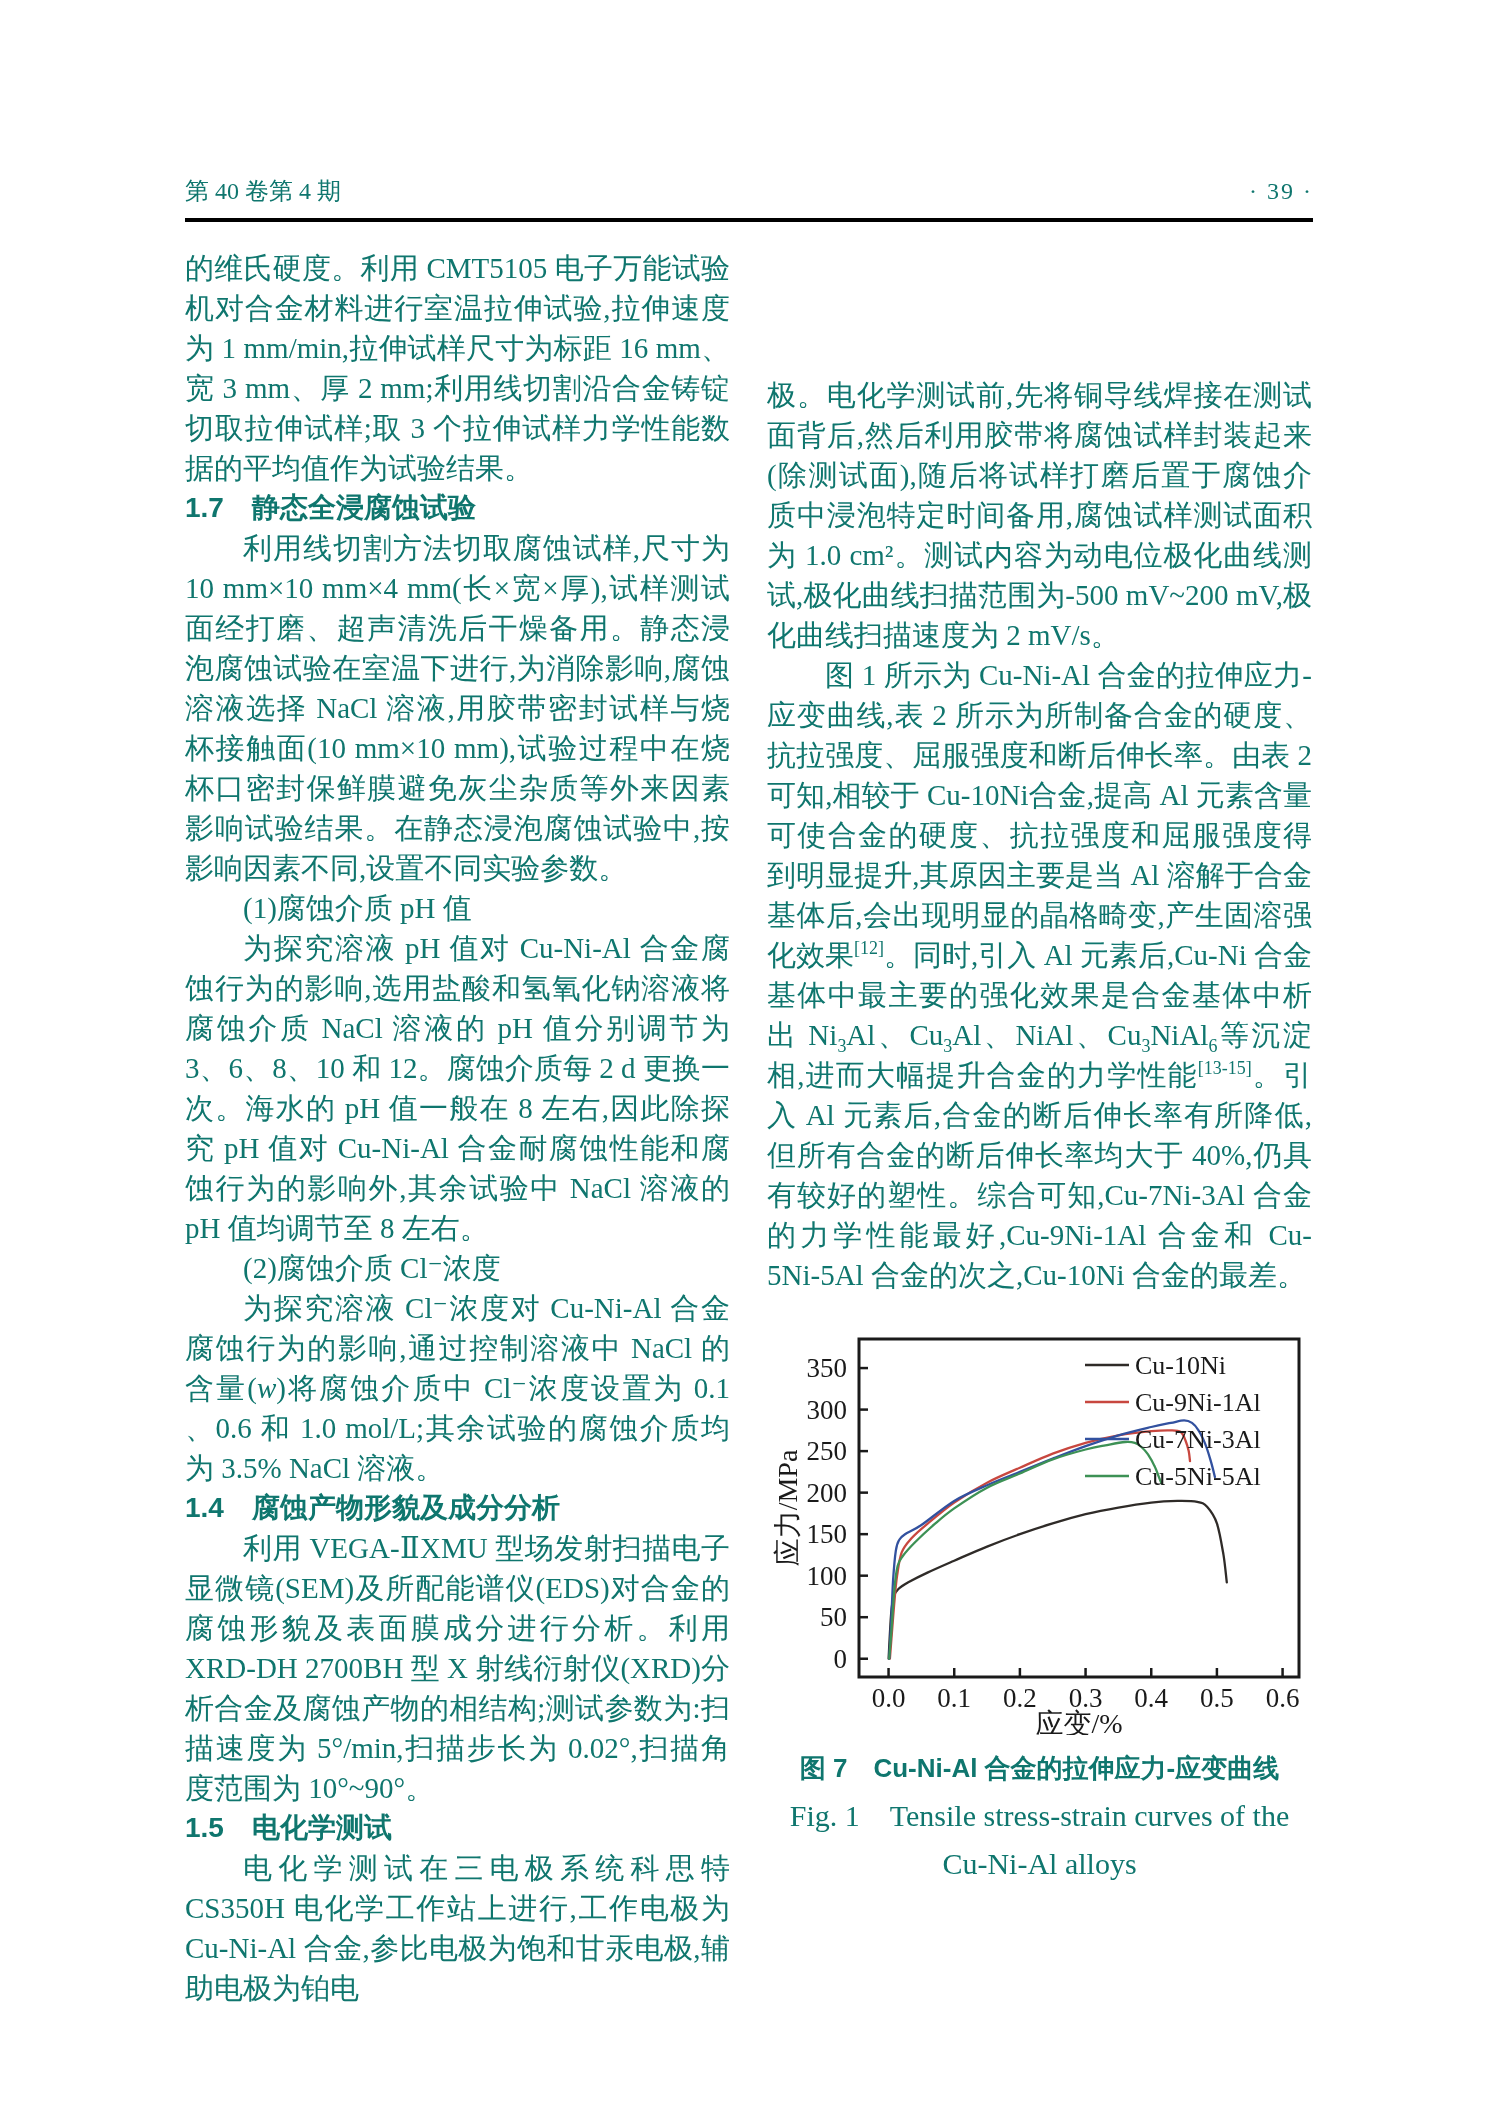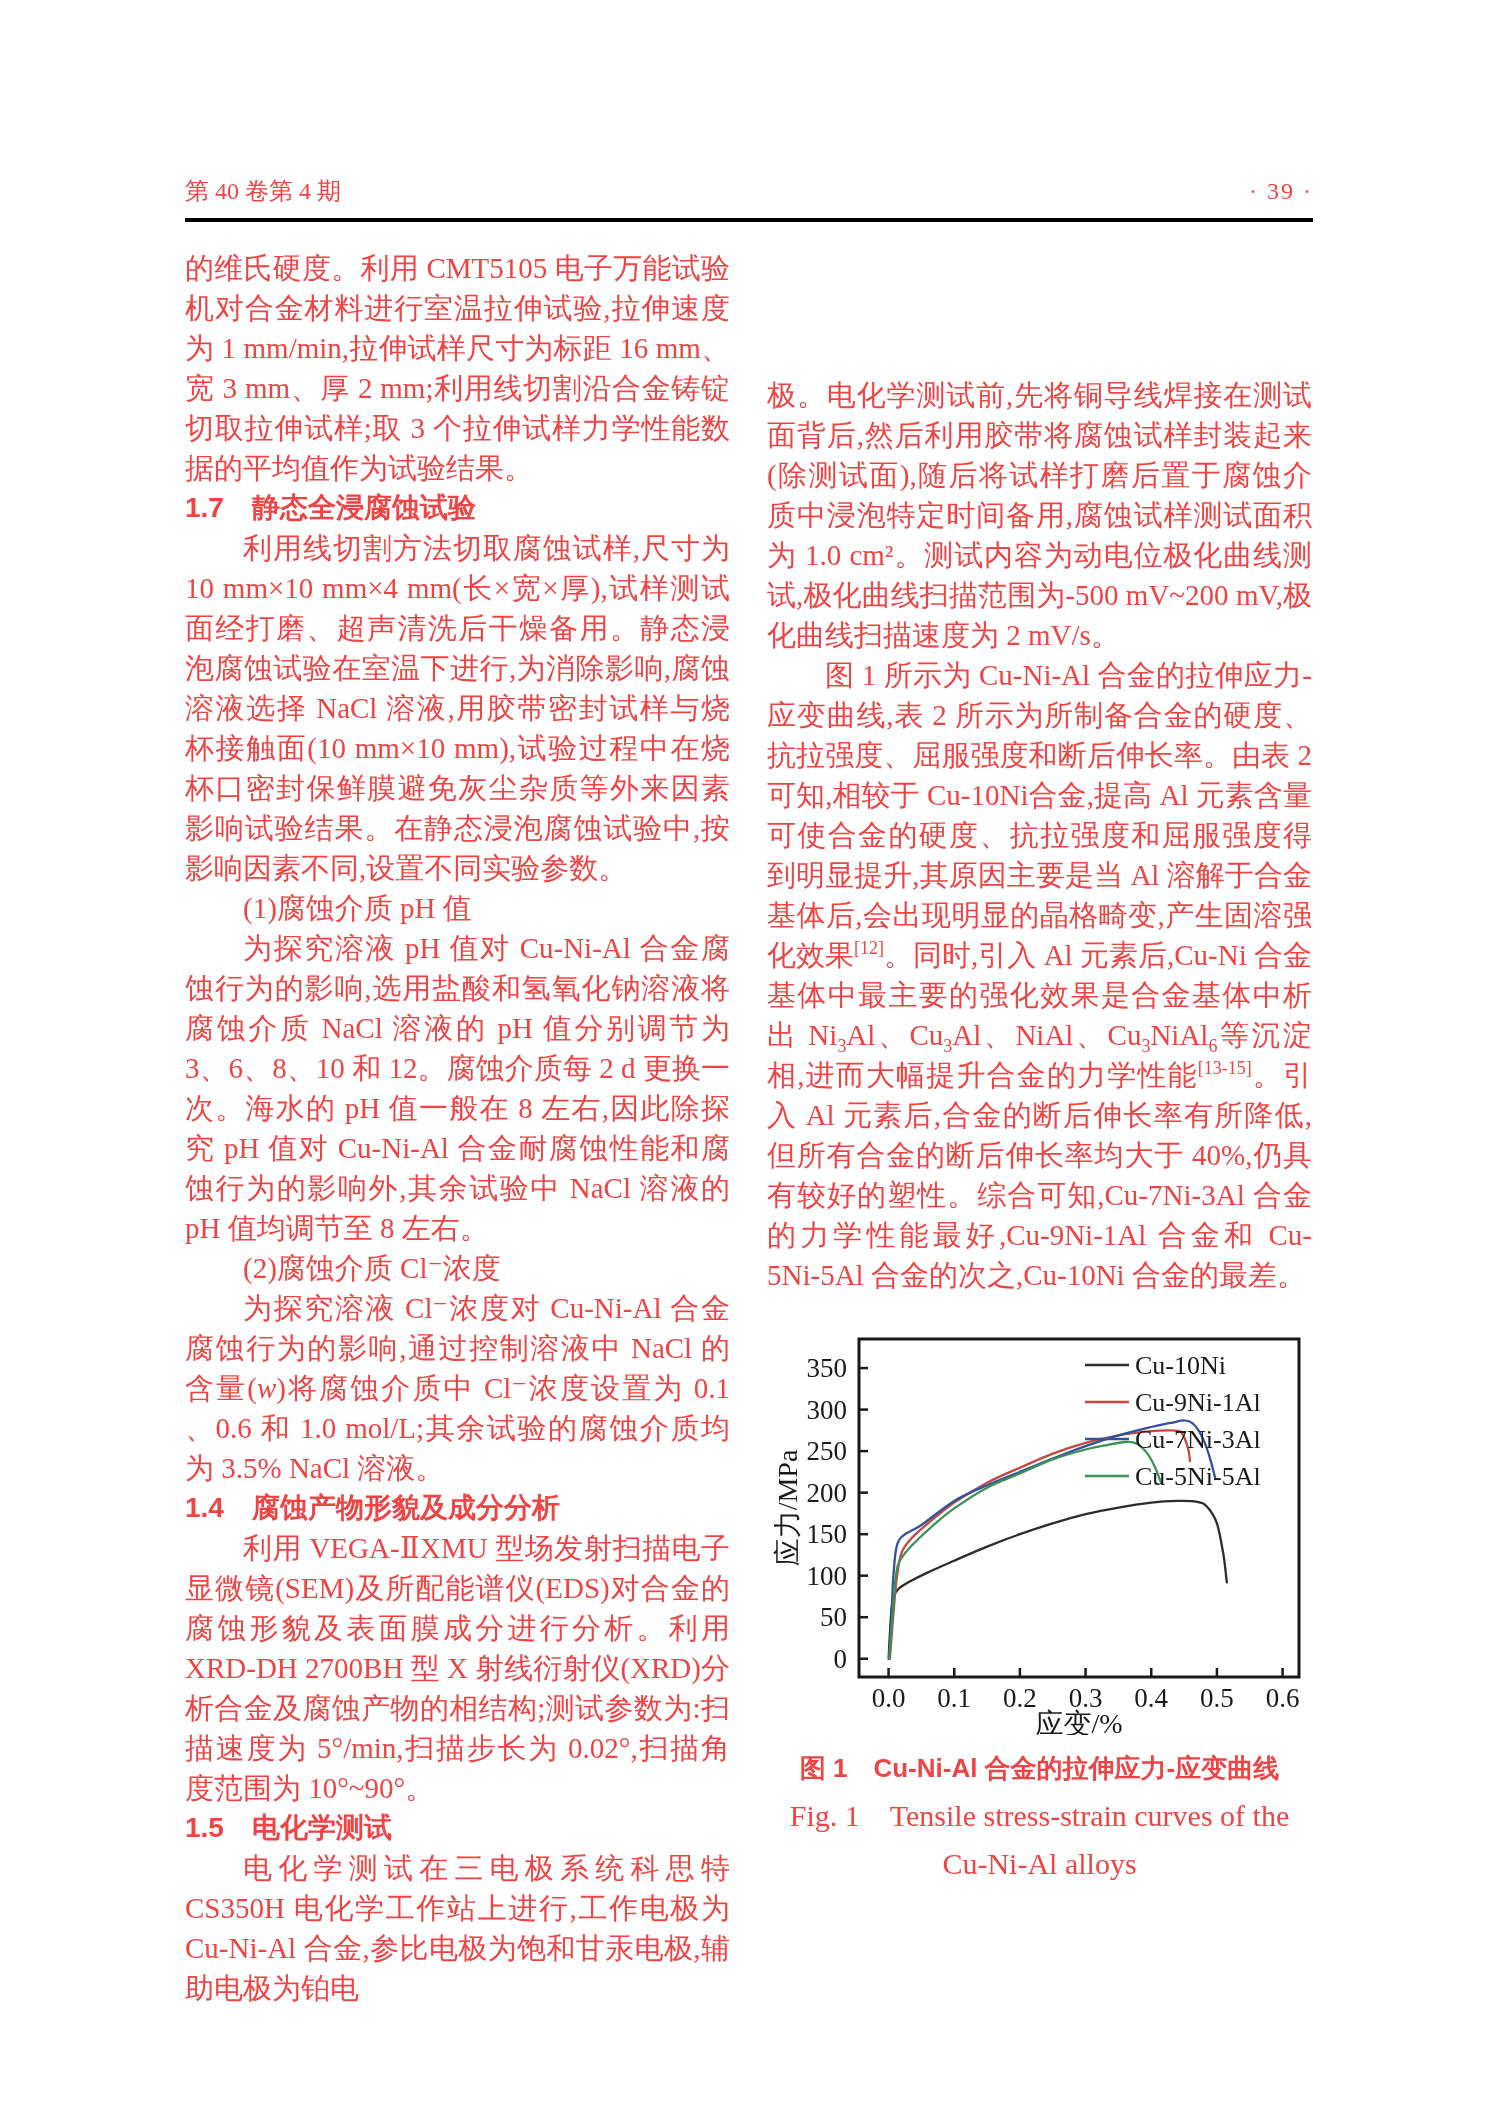--- a/index.html
+++ b/index.html
@@ -1,21 +1,21 @@
 <!DOCTYPE html>
 <html lang="zh"><head>
 <meta charset="utf-8">
 <style>
   html,body{margin:0;padding:0;background:#e8e8e8;}
   .page{
     position:relative;
     width:1489px;height:2106px;
     background:#ffffff;
     font-family:"Liberation Serif","DejaVu Serif",serif;
-    color:#ef4444;
+    color:#0f766e;
     overflow:hidden;
   }
   .content{position:absolute;left:185px;top:176px;width:1128px;}
   .pg-header{
     display:flex;justify-content:space-between;align-items:baseline;
     font-size:24px;line-height:30px;
     padding-bottom:12px;border-bottom:4px solid #000;
   }
   .pg-header .issue{white-space:nowrap;}
   .pg-header .running-title{flex:1;text-align:center;white-space:nowrap;}
@@ -118,21 +118,21 @@
                 <line x1="318" y1="40" x2="362" y2="40" stroke="#2f2b28" stroke-width="2.6"></line>
                 <text x="368" y="49" fill="#1a1a1a" font-family="&quot;Liberation Serif&quot;,&quot;DejaVu Serif&quot;,serif" font-size="26">Cu-10Ni</text>
                 <line x1="318" y1="77" x2="362" y2="77" stroke="#c8473f" stroke-width="2.6"></line>
                 <text x="368" y="86" fill="#1a1a1a" font-family="&quot;Liberation Serif&quot;,&quot;DejaVu Serif&quot;,serif" font-size="26">Cu-9Ni-1Al</text>
                 <line x1="318" y1="114" x2="362" y2="114" stroke="#32519f" stroke-width="2.6"></line>
                 <text x="368" y="123" fill="#1a1a1a" font-family="&quot;Liberation Serif&quot;,&quot;DejaVu Serif&quot;,serif" font-size="26">Cu-7Ni-3Al</text>
                 <line x1="318" y1="151" x2="362" y2="151" stroke="#3d9155" stroke-width="2.6"></line>
                 <text x="368" y="160" fill="#1a1a1a" font-family="&quot;Liberation Serif&quot;,&quot;DejaVu Serif&quot;,serif" font-size="26">Cu-5Ni-5Al</text>
               </svg>
             </div>
-          <div class="cap-zh">图 1　Cu-Ni-Al 合金的拉伸应力-应变曲线</div>
+          <div class="cap-zh">图 7　Cu-Ni-Al 合金的拉伸应力-应变曲线</div>
           <div class="cap-en">Fig. 1　Tensile stress-strain curves of the</div>
           <div class="cap-en">Cu-Ni-Al alloys</div>
         </div>
       </div>
 
     </div>
   </div>
 </div>
 
 </body></html>

